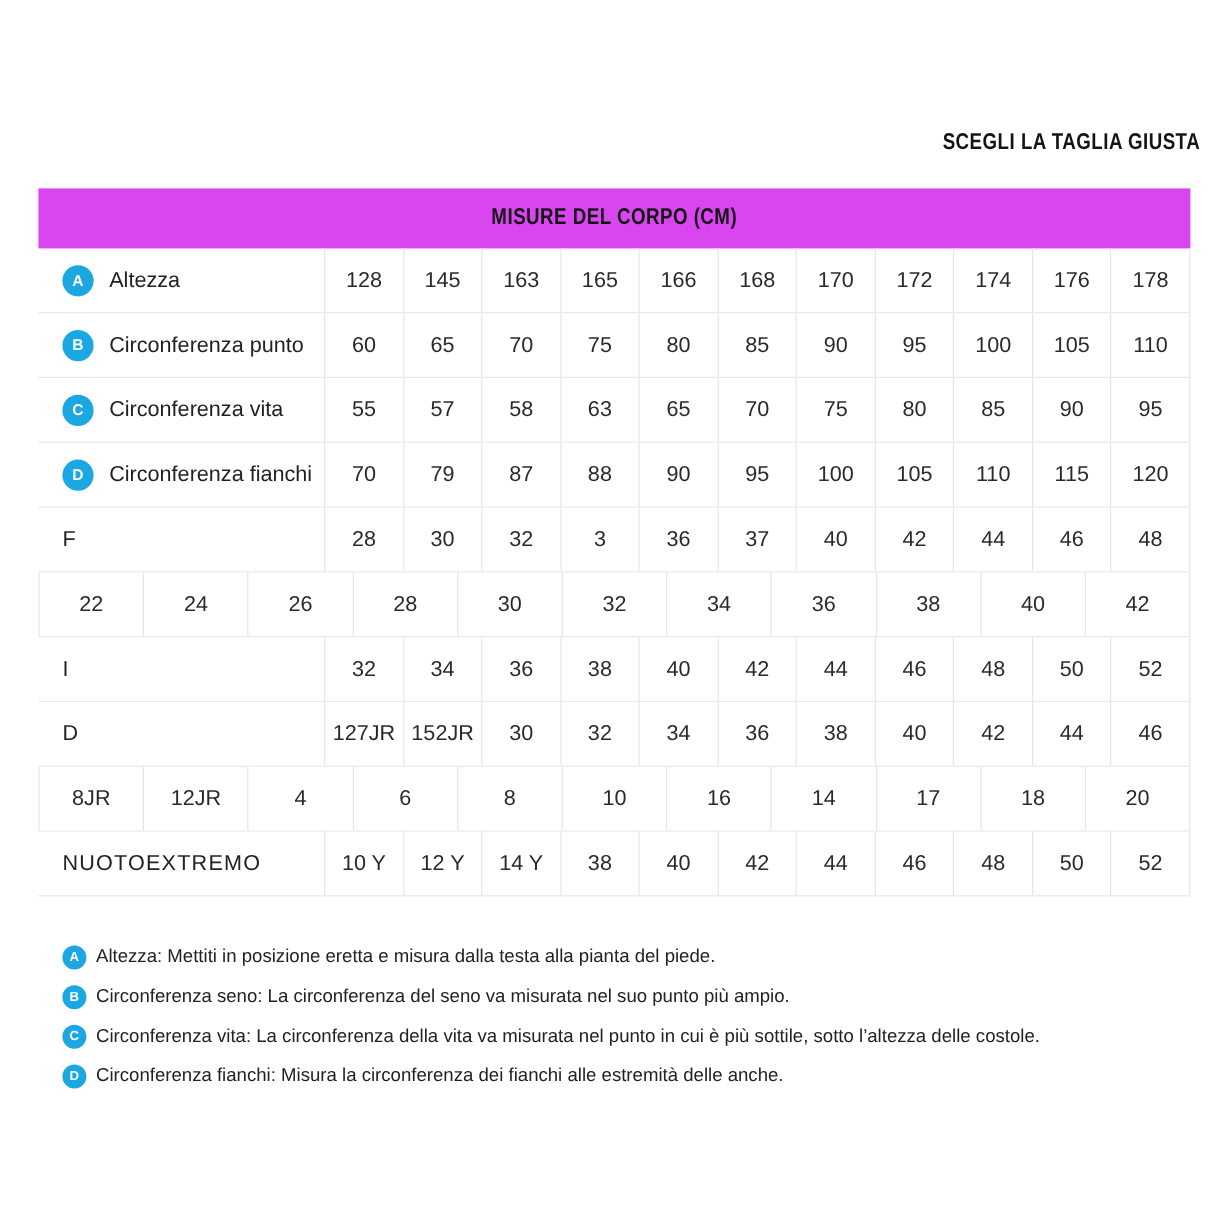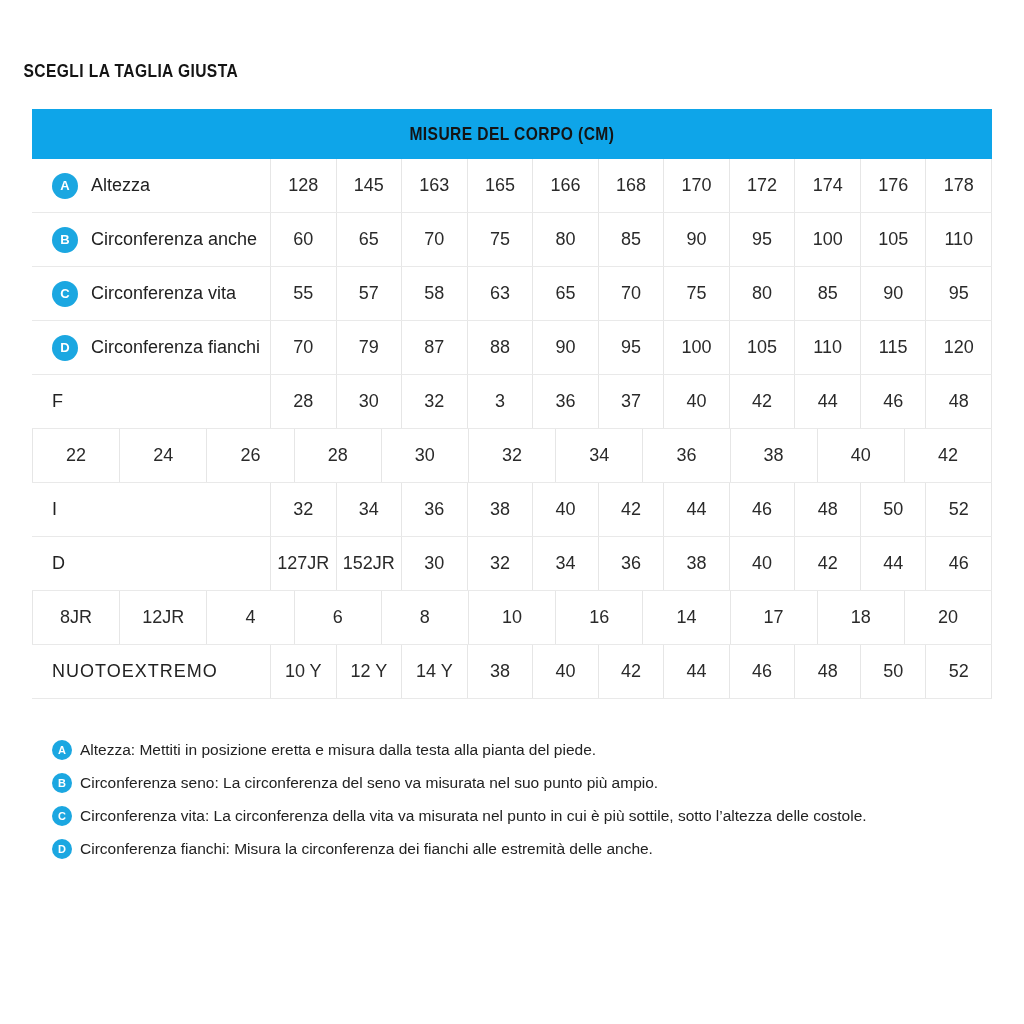--- a/index.html
+++ b/index.html
@@ -1,29 +1,29 @@
 <!DOCTYPE html>
 <html><head>
 <meta charset="utf-8">
 <style>
   * { margin:0; padding:0; box-sizing:border-box; }
   html,body { width:1024px; height:1024px; background:#ffffff;
     font-family:"Liberation Sans", sans-serif; color:#1d1d1d; overflow:hidden; }
 
   .page { position:relative; width:1024px; height:1024px; }
 
-  .title { padding-top:60px; text-align:left; }
+  .title { padding-top:108px; text-align:right; }
   .condensed {
     display:inline-block; font-weight:bold; font-size:19px; letter-spacing:.5px;
     transform:scaleX(.82); transform-origin:center; white-space:nowrap; color:#141414;
   }
 
   .size-table { margin:27px 32px 0 32px; width:960px; }
 
-  .band { height:50px; background:#0ea5e9; display:flex; align-items:center; justify-content:center; }
+  .band { height:50px; background:#d946ef; display:flex; align-items:center; justify-content:center; }
   .band + .row { border-top:none; }
 
   .row { display:flex; height:54px; border-bottom:1px solid #e9e9e9; }
   .label-cell {
     width:238px; display:flex; align-items:center; padding-left:20px;
     font-size:18px; color:#222;
   }
   .vc {
     flex:1; display:flex; align-items:center; justify-content:center;
     border-left:1px solid #e6e6e6; font-size:18px; color:#2a2a2a;
@@ -75,21 +75,21 @@
       <div class="vc">170</div>
       <div class="vc">172</div>
       <div class="vc">174</div>
       <div class="vc">176</div>
       <div class="vc">178</div>
     </div>
 
     <div class="row">
       <div class="label-cell">
         <span class="badge">B</span>
-        <span>Circonferenza anche</span>
+        <span>Circonferenza punto</span>
       </div>
       <div class="vc">60</div>
       <div class="vc">65</div>
       <div class="vc">70</div>
       <div class="vc">75</div>
       <div class="vc">80</div>
       <div class="vc">85</div>
       <div class="vc">90</div>
       <div class="vc">95</div>
       <div class="vc">100</div>

